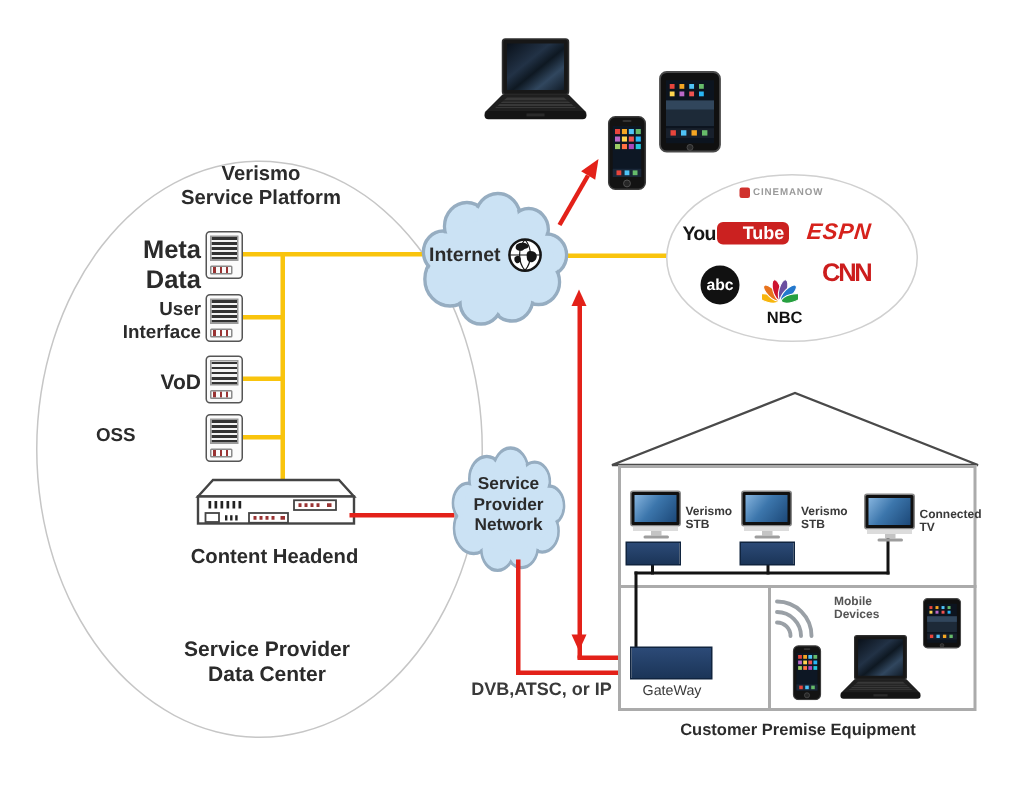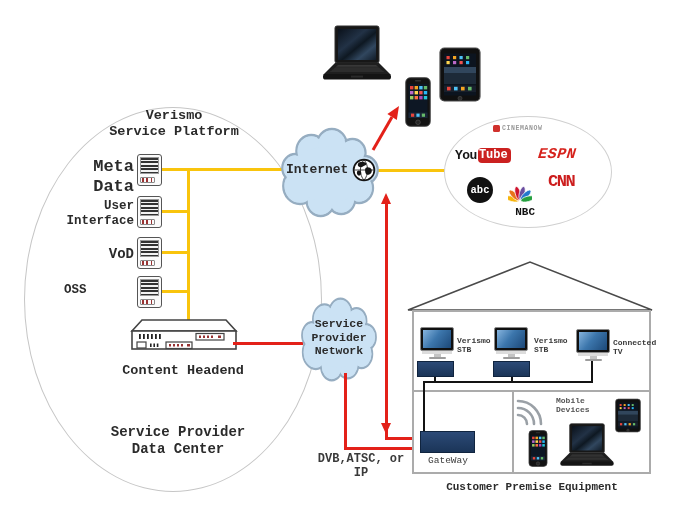--- a/index.html
+++ b/index.html
@@ -1,17 +1,17 @@
 <!DOCTYPE html>
 <html><head>
 <meta charset="utf-8">
 <style>
   html,body{margin:0;padding:0;background:#fff;}
   #stage{position:relative;width:678px;height:525px;background:#fff;overflow:hidden;
-         font-family:Liberation Mono, monospace;}
+         font-family:Liberation Sans, sans-serif;}
   .abs{position:absolute;}
   .lbl{font-weight:bold;color:#2b2b2b;white-space:pre-line;text-align:center;line-height:1.18;}
   
   .yline{background:#F9C40D;}
   .rline{background:#E32119;}
   .kline{background:#131313;}
   .hl3{height:3px;} .vl3{width:3px;} .hl2{height:2px;} .vl2{width:2px;}
   .arr-up{width:0;height:0;border-left:5.5px solid transparent;border-right:5.5px solid transparent;
           border-bottom:11px solid #E32119;}
   .arr-down{width:0;height:0;border-left:5.5px solid transparent;border-right:5.5px solid transparent;
@@ -35,21 +35,21 @@
   .tv-stand{width:7px;height:3px;background:#c4c4c4;margin:0 auto;}
   .tv-base{width:17px;height:2px;background:#9d9d9d;margin:0 auto;border-radius:1px;}
   .stb{width:37px;height:16px;background:linear-gradient(#2C4A77,#1B3558);border:1px solid #10243f;box-sizing:border-box;}
   .gateway-box{width:55px;height:22px;background:linear-gradient(#2C4A77,#1B3558);border:1px solid #10243f;box-sizing:border-box;}
   
   .house-body{left:412px;top:310px;width:239px;height:164px;border:2px solid #ababab;background:#fff;box-sizing:border-box;}
   .divider-h{left:412px;top:390px;width:239px;height:2px;background:#ababab;}
   .divider-v{left:512px;top:392px;width:2px;height:82px;background:#ababab;}
   
   .yt-you{font-weight:bold;font-size:13px;color:#161616;letter-spacing:-0.5px;}
-  .yt-tube{font-weight:bold;font-size:12px;color:#fff;background:#CB2120;border-radius:4px;padding:0 3px 1px 1px;margin-left:1px;}
+  .yt-tube{font-weight:bold;font-size:12px;color:#fff;background:#CB2120;border-radius:4px;padding:0 3px 1px 17px;margin-left:1px;}
   .espn{color:#D6221C;font-weight:bold;font-style:italic;font-size:15px;letter-spacing:0.5px;transform:skewX(-6deg);}
   .cnn{color:#CC1D1D;font-weight:bold;font-size:17px;letter-spacing:-1.5px;}
   .abc-circle{width:26px;height:26px;border-radius:50%;background:#111;color:#fff;font-weight:bold;font-size:10.5px;
           display:flex;align-items:center;justify-content:center;}
   .cnow{display:flex;align-items:center;gap:2px;}
   .cnow-sq{width:7px;height:7px;background:#D0312D;border-radius:1.5px;}
   .cnow-txt{font-size:6.5px;font-weight:bold;color:#9a9a9a;letter-spacing:0.6px;}
   .nbc-txt{font-weight:bold;font-size:11px;color:#111;text-align:right;line-height:1;}
 </style>
 </head>

